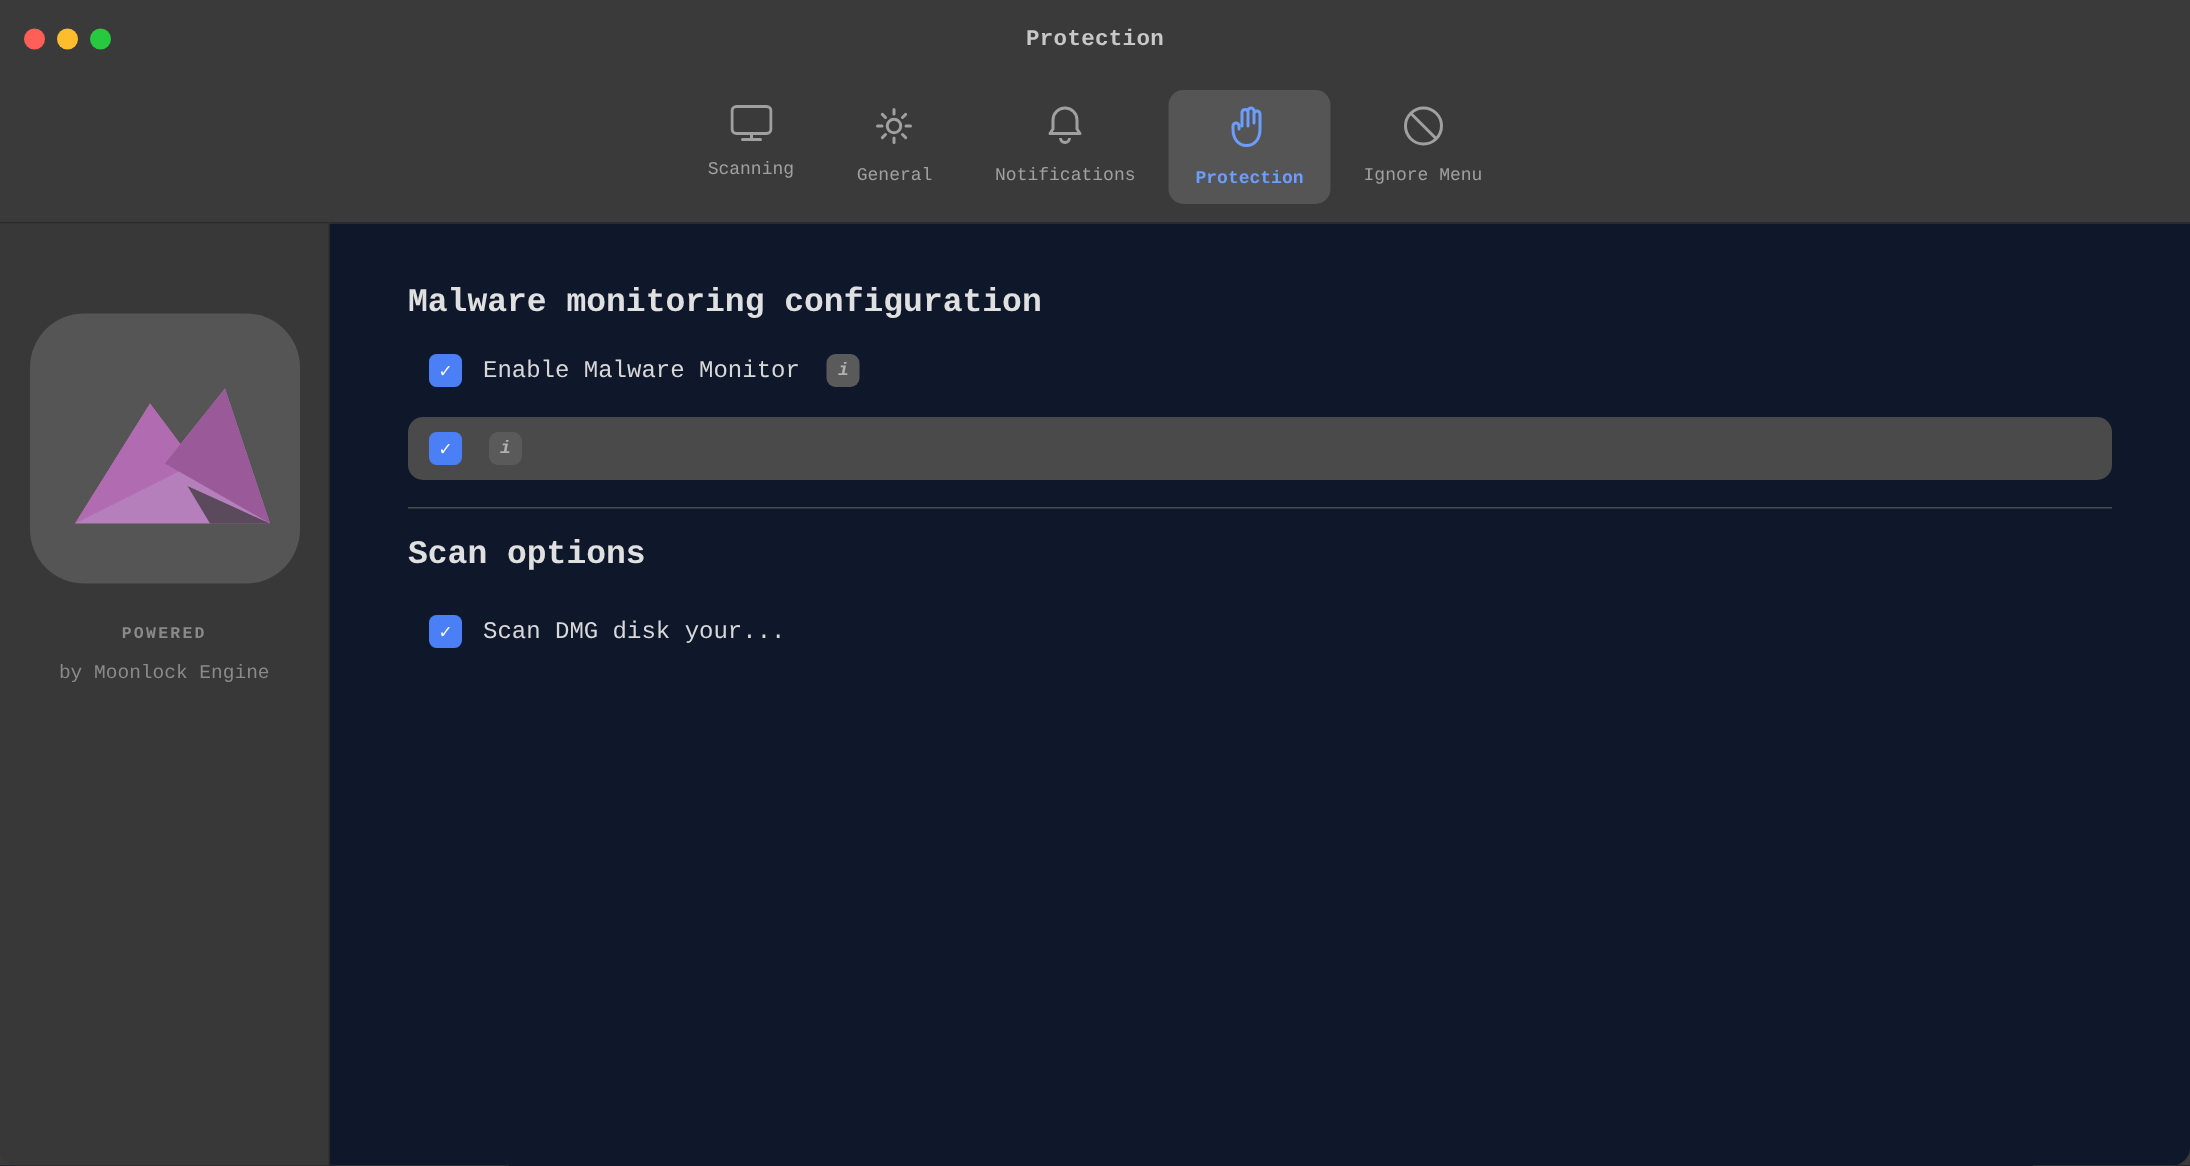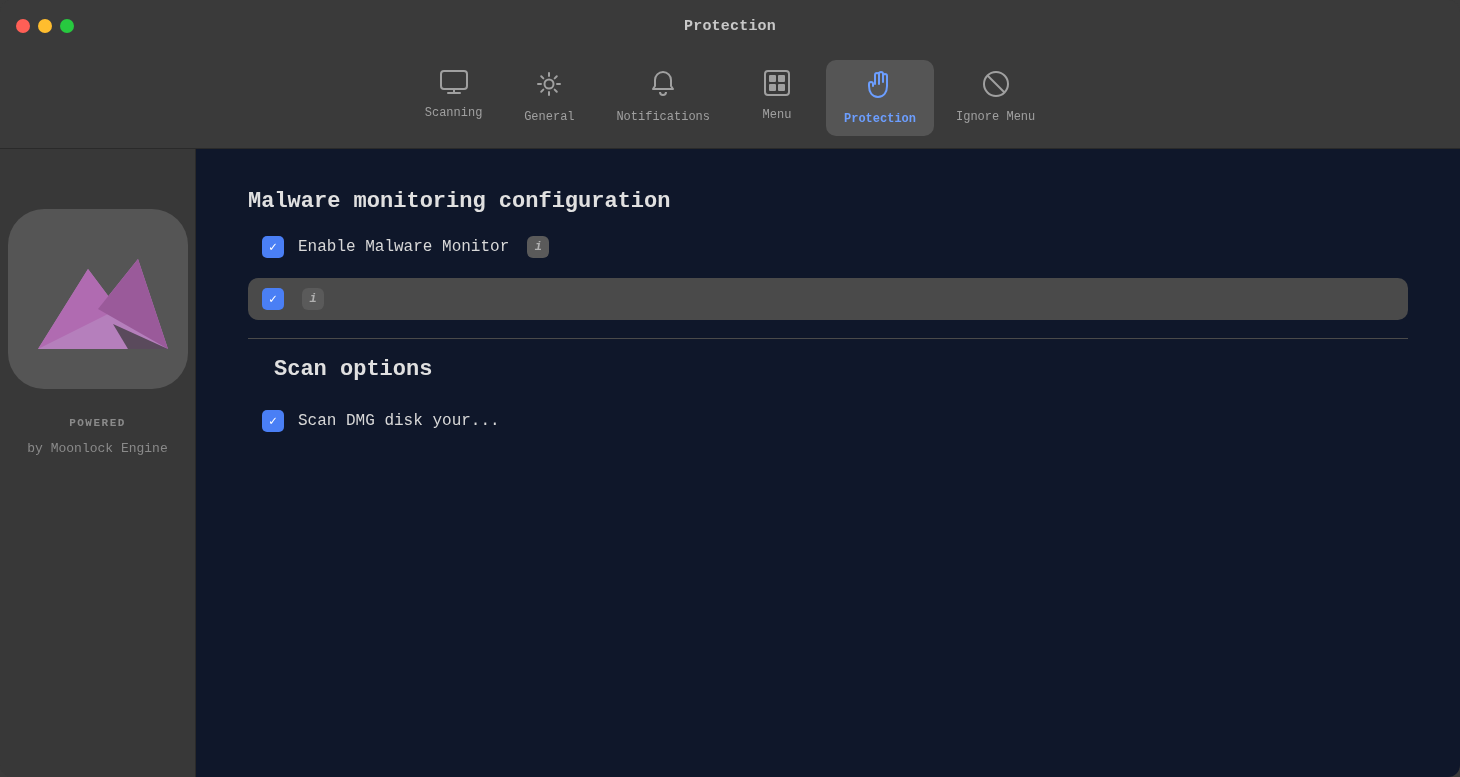--- a/index.html
+++ b/index.html
@@ -116,21 +116,21 @@
 
     
     .main-area {
       display: flex;
       flex: 1;
       overflow: hidden;
     }
 
     
     .sidebar {
-      width: 196px;
+      width: 220px;
       background: #383838;
       display: flex;
       flex-direction: column;
       align-items: center;
       padding-top: 60px;
       flex-shrink: 0;
       border-right: 1px solid #2a2a2a;
     }
 
     .app-icon-wrapper {
@@ -260,21 +260,20 @@
       height: 1px;
       background: #4a4a4a;
       margin: 18px 0;
     }
 
     .scan-options-title {
       font-size: 22px;
       font-weight: 600;
       color: #e0e0e0;
       margin-bottom: 18px;
-      margin-left: 26px;
     }
 
     
     .app-svg {
       width: 140px;
       height: 140px;
     }
   </style>
 </head>
 <body>
@@ -315,32 +314,20 @@
     <div class="tab-item">
       <div class="tab-icon">
         <svg width="26" height="28" viewBox="0 0 26 28" fill="none">
           <path d="M13 2a8 8 0 0 0-8 8v6l-2 3h20l-2-3v-6a8 8 0 0 0-8-8z" stroke="#a0a0a0" stroke-width="2" stroke-linejoin="round"></path>
           <path d="M10 22a3 3 0 0 0 6 0" stroke="#a0a0a0" stroke-width="2"></path>
         </svg>
       </div>
       <span class="tab-label">Notifications</span>
     </div>
 
-    <div class="tab-item">
-      <div class="tab-icon">
-        <svg width="26" height="26" viewBox="0 0 26 26" fill="none">
-          <rect x="1" y="1" width="24" height="24" rx="3" stroke="#a0a0a0" stroke-width="2"></rect>
-          <rect x="5" y="5" width="7" height="7" rx="1" fill="#a0a0a0"></rect>
-          <rect x="14" y="5" width="7" height="7" rx="1" fill="#a0a0a0"></rect>
-          <rect x="5" y="14" width="7" height="7" rx="1" fill="#a0a0a0"></rect>
-          <rect x="14" y="14" width="7" height="7" rx="1" fill="#a0a0a0"></rect>
-        </svg>
-      </div>
-      <span class="tab-label">Menu</span>
-    </div>
 
     <div class="tab-item active">
       <div class="tab-icon">
         <svg width="26" height="30" viewBox="0 0 26 30" fill="none">
           <path d="M8 14V5a2 2 0 1 1 4 0v9M12 10V4a2 2 0 1 1 4 0v8M16 11V6a2 2 0 1 1 4 0v10c0 6-3 11-9 11S2 22 2 16v-2a2 2 0 1 1 4 0v2" stroke="#6c9eff" stroke-width="2" stroke-linecap="round" stroke-linejoin="round"></path>
         </svg>
       </div>
       <span class="tab-label">Protection</span>
     </div>
 

